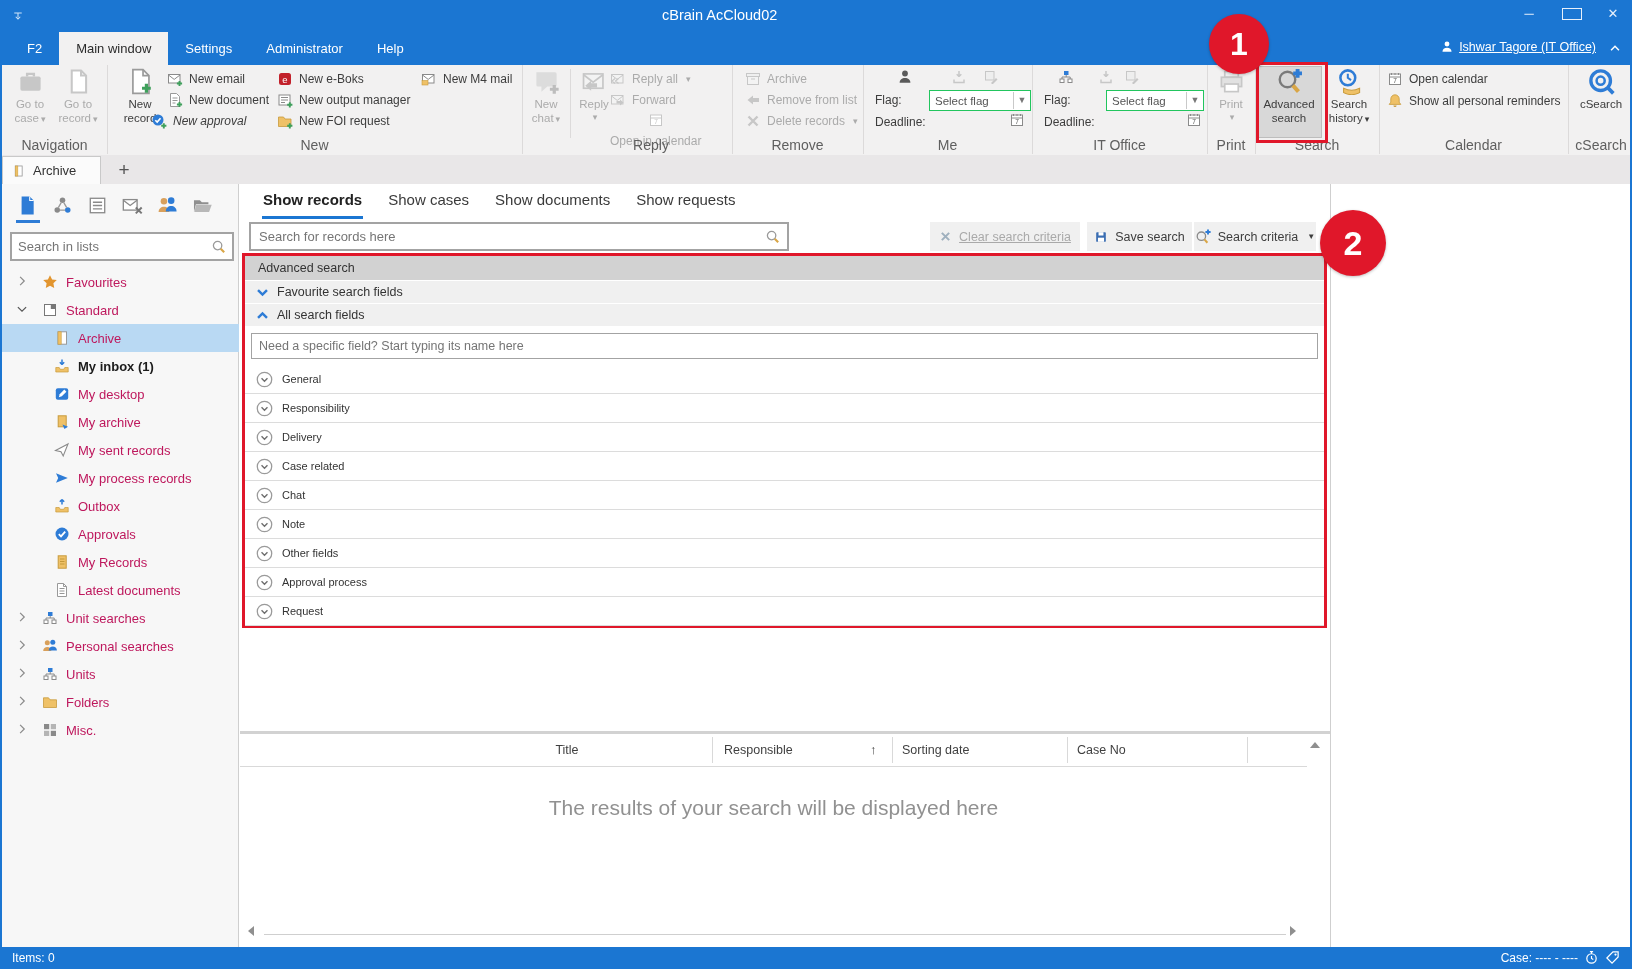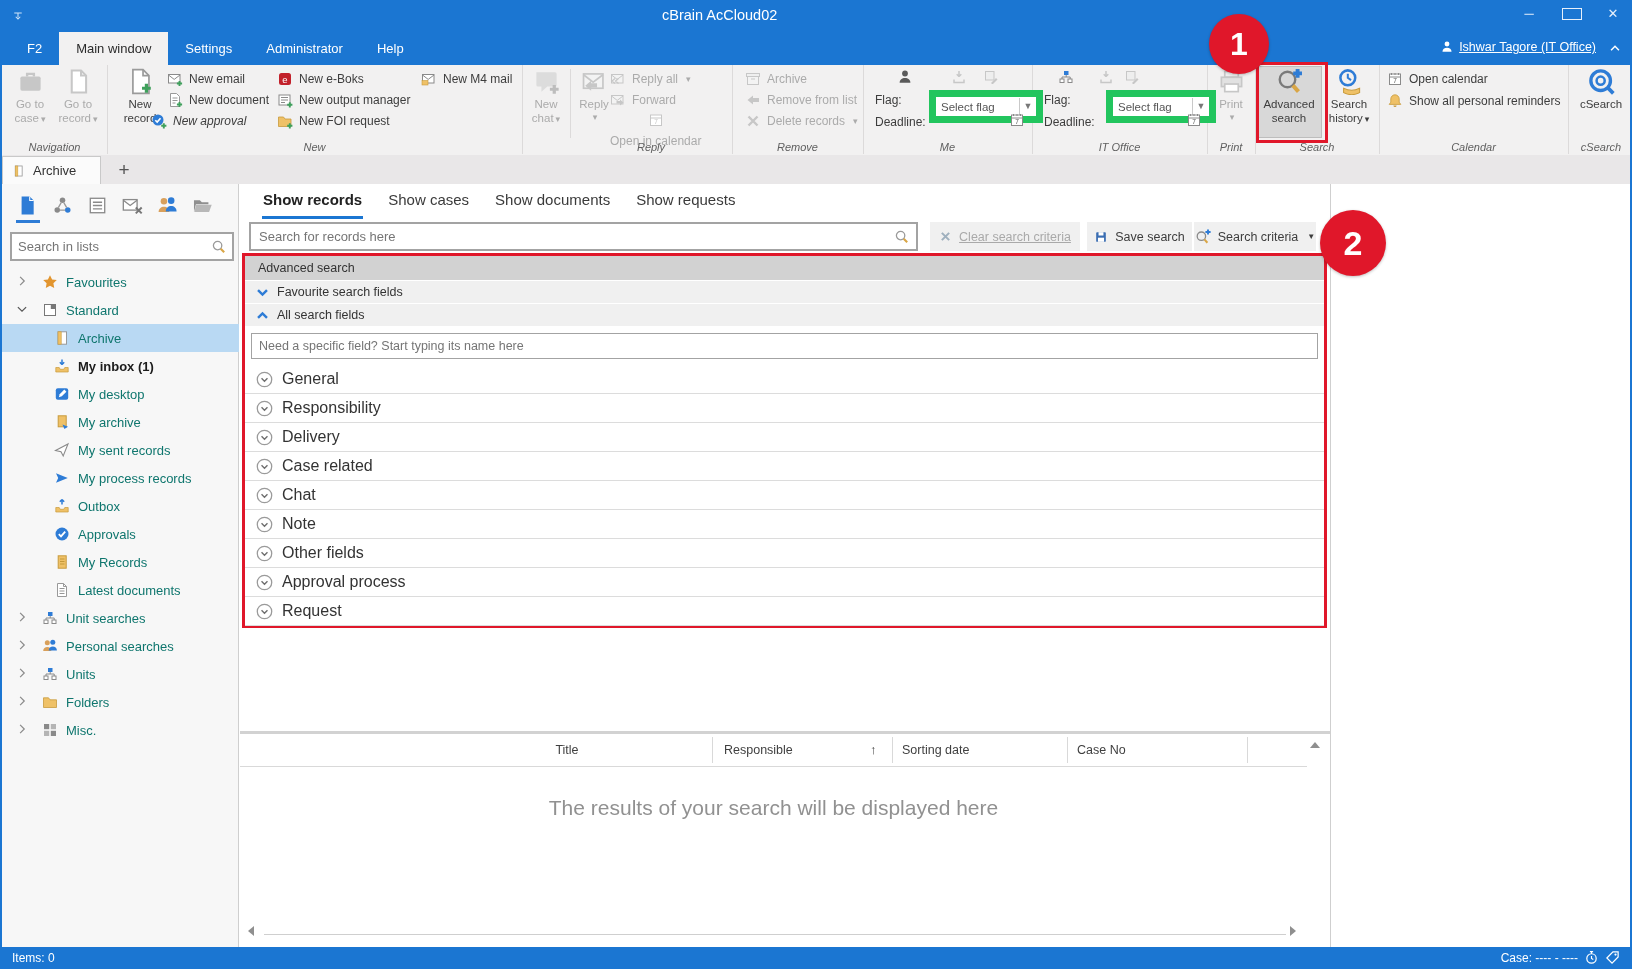--- a/index.html
+++ b/index.html
@@ -17,73 +17,73 @@
   .menubar{position:absolute;left:0;top:32px;width:100%;height:33px;background:#1b76d2;}
   .mtabs{position:absolute;left:8px;top:0;height:33px;display:flex;}
   .mtab{padding:0 17px;line-height:33px;font-size:13px;color:#fff;}
   .mtab.active{background:#f2f1f1;color:#2b2b2b;}
   .userlink{position:absolute;right:34px;top:8px;color:#fff;font-size:12.5px;display:flex;align-items:center;gap:5px;}
   .userlink u{cursor:pointer;}
   .ribcollapse{position:absolute;right:8px;top:9px;}
   
   .ribbon{position:absolute;left:0;top:65px;width:100%;height:90px;background:#f2f1f1;border-bottom:1px solid #d5d3d3;}
   .rgroup{position:absolute;top:0;height:89px;border-right:1px solid #dcdada;}
-  .rlabel{position:absolute;left:0;bottom:1px;width:100%;text-align:center;font-size:11px;color:#5f5f5f;font-style:italic;}
+  .rlabel{position:absolute;left:0;bottom:1px;width:100%;text-align:center;font-size:14px;color:#5f5f5f;}
   .bigbtn{position:absolute;top:3px;display:flex;flex-direction:column;align-items:center;
           font-size:11.5px;line-height:1.18;color:#3d3d3d;text-align:center;}
   .bigbtn .ic{margin-bottom:3px;}
   .bigbtn.dis{color:#ababab;}
   .sitem{position:absolute;height:18px;display:flex;align-items:center;gap:6px;font-size:12px;color:#3d3d3d;white-space:nowrap;}
   .sitem.dis{color:#ababab;}
   .dd{font-size:9px;color:inherit;margin-left:2px;}
   .ic{display:inline-block;width:16px;height:16px;flex:none;}
   .ic svg{width:100%;height:100%;display:block;}
   .ic.big{width:27px;height:27px;}
   .rsep{position:absolute;top:4px;bottom:16px;width:1px;background:#dcdada;}
   .flagrow{position:absolute;font-size:12px;color:#3d3d3d;}
-  .selbox{position:absolute;height:19px;background:#fff;border:7px solid #22c55e;display:flex;align-items:center;}
+  .selbox{position:absolute;height:19px;background:#fff;border:1px solid #22c55e;display:flex;align-items:center;}
   .selbox .sv{flex:1;font-size:11.5px;color:#555;padding-left:5px;}
   .selbox .sa{width:16px;border-left:1px solid #c9c9c9;text-align:center;color:#777;font-size:9px;line-height:17px;}
   .advbtn-bg{position:absolute;background:#d8d8d8;border:1px solid #bdbdbd;}
   
   .tabstrip{position:absolute;left:0;top:155px;width:100%;height:29px;background:#e9e7e8;}
   .doctab{position:absolute;left:0;top:1px;width:99px;height:28px;background:#fbfbfb;border:1px solid #c9c9c9;border-bottom:none;
           display:flex;align-items:center;gap:8px;padding-left:9px;box-sizing:border-box;font-size:13px;color:#333;}
   .addtab{position:absolute;left:110px;top:2px;width:24px;height:25px;text-align:center;font-size:19px;color:#555;line-height:25px;}
   
   .sidebar{position:absolute;left:0;top:184px;width:237px;height:763px;background:#f7f7f7;border-right:1px solid #cfcfcf;box-sizing:border-box;}
   .sview{position:absolute;top:10px;width:24px;height:26px;}
   .sview.active{border-bottom:3px solid #2E7CD6;}
   .sview .ic{width:21px;height:21px;margin:1px;}
   .sbsearch{position:absolute;left:8px;top:48px;width:220px;height:25px;background:#fff;border:2px solid #a3a3a3;display:flex;align-items:center;}
   .sbsearch input{flex:1;border:none;outline:none;font-size:13px;color:#555;padding:0 6px;background:transparent;font-family:inherit;}
   .tree{position:absolute;left:0;top:84px;width:237px;}
-  .trow{height:28px;display:flex;align-items:center;font-size:13px;color:#0f766e;}
+  .trow{height:28px;display:flex;align-items:center;font-size:13px;color:#be185d;}
   .trow .exp{width:26px;padding-left:14px;flex:none;}
   .trow .exp .ic{width:12px;height:12px;}
   .trow.child{padding-left:52px;}
   .trow .ic{margin-right:8px;}
   .trow.selected{background:#B9D9F3;}
   .trow.bold{font-weight:bold;color:#1c1c1c;}
   
   .content{position:absolute;left:238px;top:184px;width:1090px;height:763px;background:#fff;padding-left:21px;}
   .ctabs{position:absolute;left:22px;top:0;display:flex;gap:24px;}
   .ctab{font-size:15px;color:#3a3a3a;padding:7px 1px 8px;border-bottom:3px solid transparent;}
   .ctab.active{font-weight:bold;color:#222;border-bottom:3px solid #1b76d2;}
-  .csearch-input{position:absolute;left:9px;top:38px;width:669px;height:29px;background:#fff;border:2px solid #a3a3a3;box-sizing:border-box;display:flex;align-items:center;}
+  .csearch-input{position:absolute;left:9px;top:38px;width:540px;height:29px;background:#fff;border:2px solid #a3a3a3;box-sizing:border-box;display:flex;align-items:center;}
   .csearch-input input{flex:1;border:none;outline:none;font-size:13px;color:#555;padding:0 8px;background:transparent;font-family:inherit;}
   .cbtn{position:absolute;top:38px;height:29px;background:#f0f0f0;display:flex;align-items:center;justify-content:center;gap:7px;font-size:12.5px;color:#3d3d3d;}
   .cbtn.dis{color:#a9a9a9;}
   
   .advpanel{position:absolute;left:2px;top:69px;width:1085px;height:375px;border:3px solid #E0172A;background:#fff;box-sizing:border-box;}
   .advhead{height:24px;background:#d2d2d2;font-size:12.5px;color:#333;line-height:24px;padding-left:13px;}
   .advtog{height:22px;background:#f0f0f0;border-top:1px solid #fff;display:flex;align-items:center;gap:8px;padding-left:11px;font-size:12.5px;color:#333;}
   .advfield{margin:7px 6px 6px;height:24px;border:1px solid #a3a3a3;display:flex;align-items:center;}
   .advfield input{flex:1;border:none;outline:none;font-size:12.5px;color:#666;padding:0 7px;background:transparent;font-family:inherit;}
-  .advrow{height:28px;display:flex;align-items:center;gap:9px;padding-left:11px;border-bottom:1px solid #dcdcdc;font-size:16px;color:#333;}
+  .advrow{height:28px;display:flex;align-items:center;gap:9px;padding-left:11px;border-bottom:1px solid #dcdcdc;font-size:11px;color:#333;}
   .advrow .ic{width:17px;height:17px;}
   
   .tdivider{position:absolute;left:0;top:547px;width:1090px;height:3px;background:#d2d2d2;}
   .thead{position:absolute;left:0;top:550px;width:1067px;height:33px;border-bottom:1px solid #d9d9d9;box-sizing:border-box;}
   .thead .col{position:absolute;top:9px;font-size:12.5px;color:#3f3f3f;}
   .thead .cline{position:absolute;top:3px;bottom:3px;width:1px;background:#d9d9d9;}
   .sortarrow{position:absolute;top:8px;font-size:13px;color:#444;}
   .emptymsg{position:absolute;left:0;top:612px;width:1067px;text-align:center;font-size:21px;color:#919191;}
   .tri{width:0;height:0;position:absolute;}
   .tri-l{border:5px solid transparent;border-left:none;border-right:6px solid #8f8f8f;}

